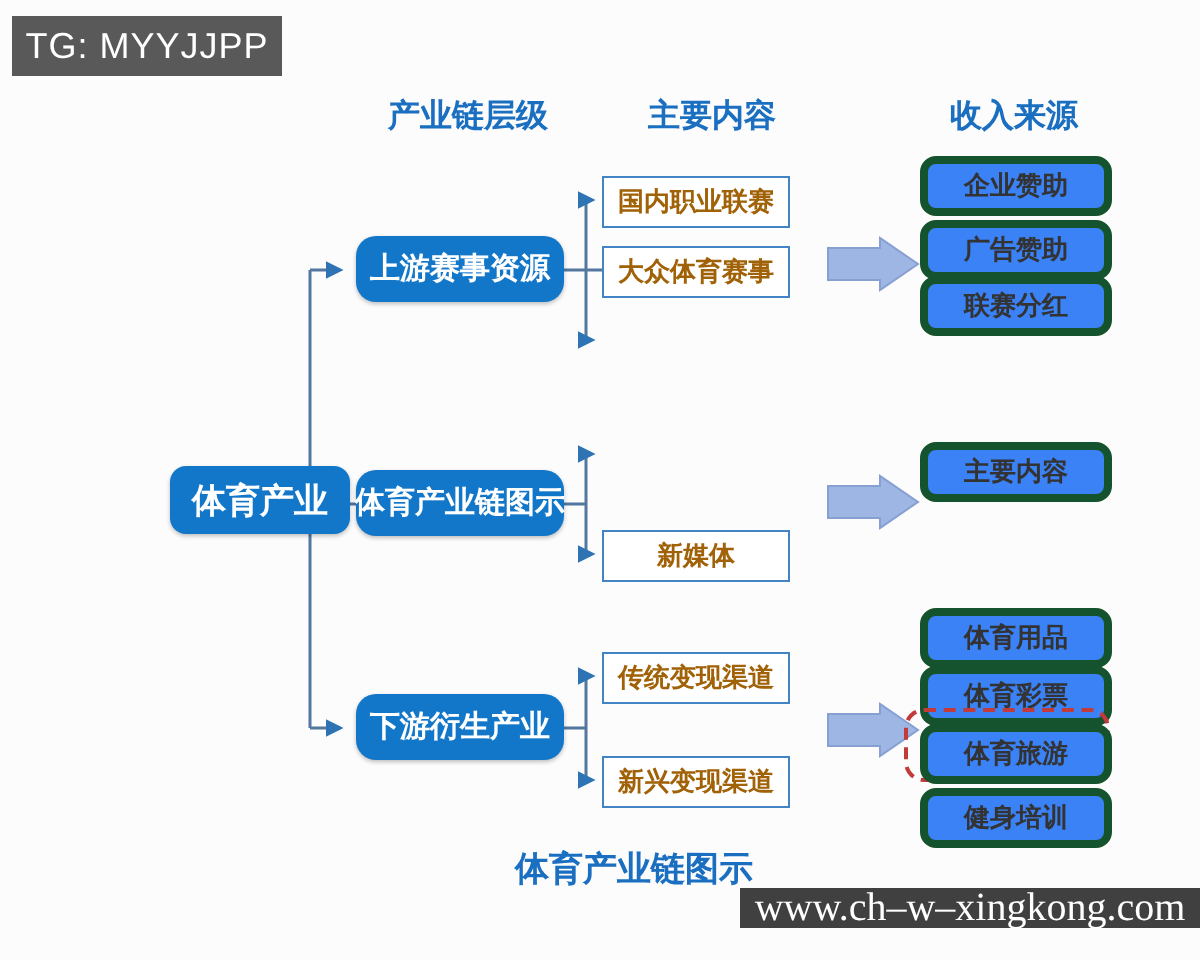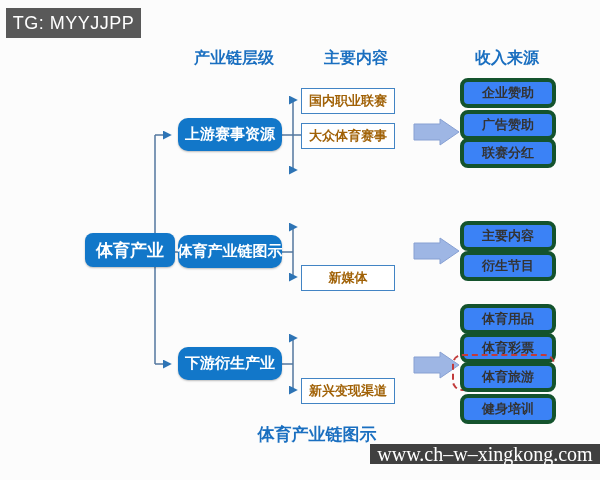--- a/index.html
+++ b/index.html
@@ -103,27 +103,27 @@
 
   <div class="root-box">体育产业</div>
 
   <div class="lvl-box" style="top:118px">上游赛事资源</div>
   <div class="lvl-box" style="top:235px">体育产业链图示</div>
   <div class="lvl-box" style="top:347px">下游衍生产业</div>
 
   <div class="content-box" style="top:88px">国内职业联赛</div>
   <div class="content-box" style="top:123px">大众体育赛事</div>
   <div class="content-box" style="top:265px">新媒体</div>
+  <div class="content-box" style="top:326px">传统变现渠道</div>
   <div class="content-box" style="top:378px">新兴变现渠道</div>
 
   <div class="income-box" style="top:78px">企业赞助</div>
   <div class="income-box" style="top:110px">广告赞助</div>
   <div class="income-box" style="top:138px">联赛分红</div>
   <div class="income-box" style="top:221px">主要内容</div>
-  <div class="income-box" style="top:251px">衍生节目</div>
   <div class="income-box" style="top:304px">体育用品</div>
   <div class="income-box" style="top:333px">体育彩票</div>
   <div class="highlight-ring"></div>
   <div class="income-box" style="top:362px">体育旅游</div>
   <div class="income-box" style="top:394px">健身培训</div>
 
   <div class="caption">体育产业链图示</div>
   <div class="site-bar">www.ch–w–xingkong.com</div>
 
 </div>

